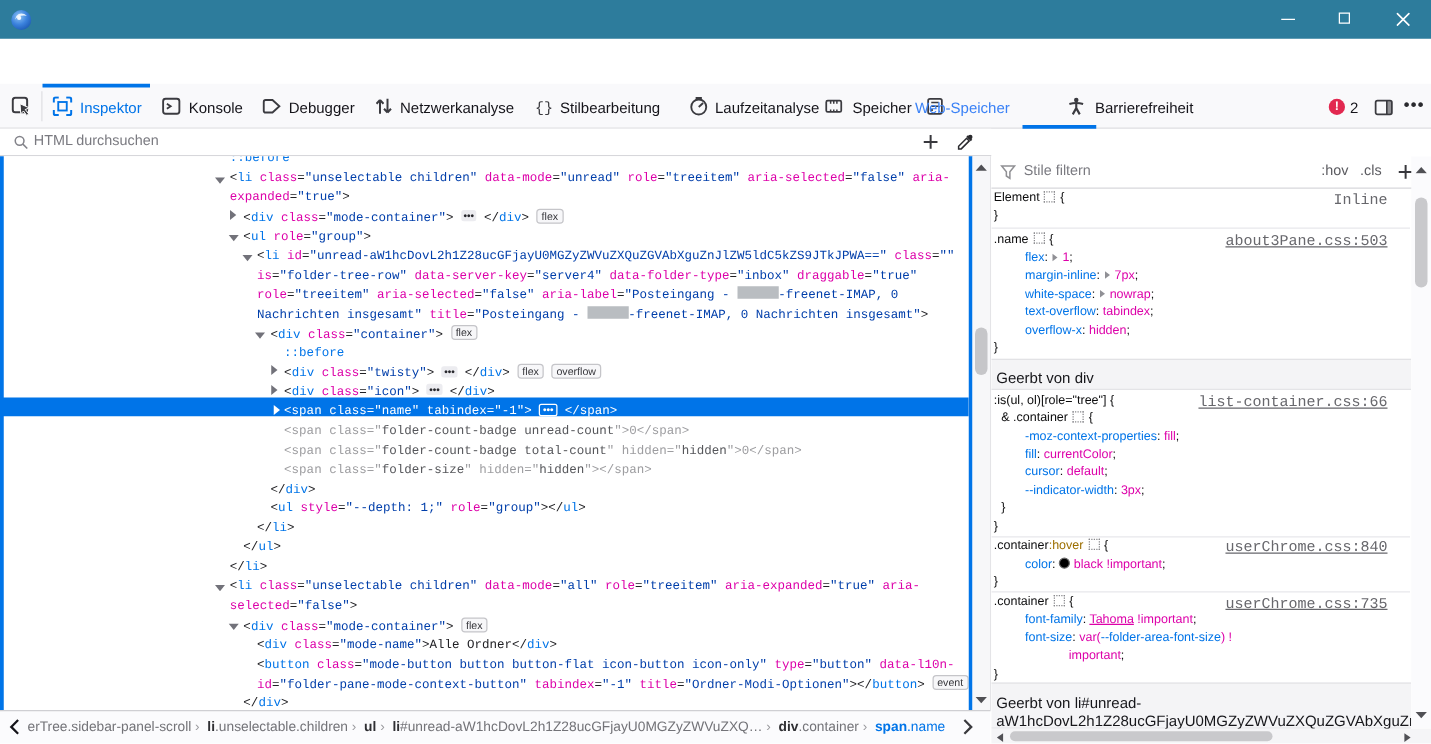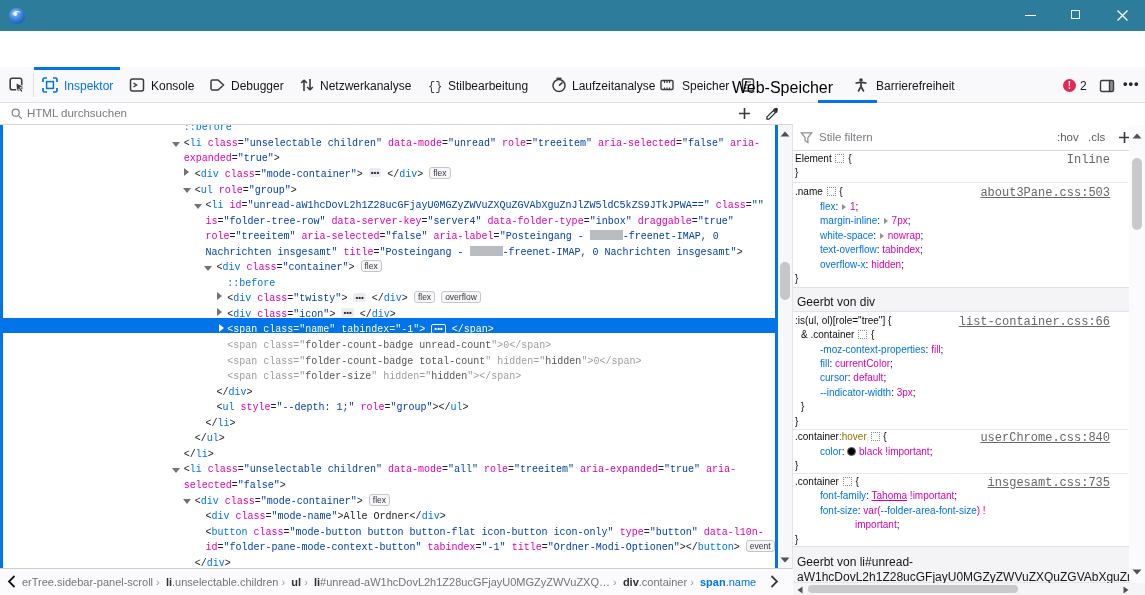--- a/index.html
+++ b/index.html
@@ -106,21 +106,21 @@
 <svg class="ab" style="left:659px;top:77px" width="16" height="16" viewBox="0 0 16 16">
       <rect x="2" y="3.5" width="12" height="9" rx="1.2" fill="none" stroke="#3b3b40" stroke-width="1.4"></rect>
       <path d="M5.5 3.5 V6 M8 3.5 V6 M10.5 3.5 V6 M5.5 12.5 V10.5 M8 12.5 V10.5 M10.5 12.5 V10.5" stroke="#3b3b40" stroke-width="1.2"></path>
     </svg>
 <div class="ab" style="left:682px;top:79px;font-size:12px;color:#15141a">Speicher</div>
 <svg class="ab" style="left:740px;top:77px" width="16" height="16" viewBox="0 0 16 16">
       <rect x="2.5" y="2" width="11" height="12" rx="1.5" fill="none" stroke="#3b3b40" stroke-width="1.4"></rect>
       <path d="M5 5 H11 M5 8 H11" stroke="#3b3b40" stroke-width="1.2"></path>
       <circle cx="5.6" cy="11" r="0.9" fill="#3b3b40"></circle>
     </svg>
-<div class="ab" style="left:732px;top:79px;font-size:16px;color:#000000">Web-Speicher</div>
+<div class="ab" style="left:732px;top:79px;font-size:12px;color:#3b82f6">Web-Speicher</div>
 <svg class="ab" style="left:853px;top:77px" width="16" height="16" viewBox="0 0 16 16">
       <circle cx="8" cy="3" r="1.8" fill="#3b3b40"></circle>
       <path d="M2.5 6.2 Q8 4.6 13.5 6.2" stroke="#3b3b40" stroke-width="1.7" fill="none"></path>
       <path d="M8 6 V9.5 M8 9.5 L5.2 14.5 M8 9.5 L10.8 14.5" stroke="#3b3b40" stroke-width="1.7" fill="none"></path>
     </svg>
 <div class="ab" style="left:876px;top:79px;font-size:12px;color:#15141a">Barrierefreiheit</div>
 <div class="ab" style="left:34px;top:67px;width:86px;height:2.5px;background:#0074e8"></div>
 <div class="ab" style="left:33px;top:73px;width:1px;height:24px;background:#e0e0e4"></div>
 <div class="ab" style="left:1063px;top:79px;width:13px;height:13px;border-radius:50%;background:#e22850;color:#fff;font-size:10px;font-weight:bold;text-align:center;line-height:13px">!</div>
 <div class="ab" style="left:1080px;top:79px;font-size:12px;color:#15141a">2</div>
@@ -244,21 +244,21 @@
           <div style="position:absolute;left:4px;top:7.0px;white-space:nowrap">Geerbt von div</div>
         </div>
 <div class="band" style="top:394.8px;height:37.2px">
           <div style="position:absolute;left:4px;top:8.5px;white-space:nowrap">Geerbt von li#unread-</div>
           <div style="position:absolute;left:4px;top:23.0px;white-space:nowrap">aW1hcDovL2h1Z28ucGFjayU0MGZyZWVuZXQuZGVAbXguZnJlZW5ldC5kZS9JT</div>
         </div>
 <div class="lnk" style="right:19px;top:1.7px;text-decoration:none">Inline</div>
 <div class="lnk" style="right:19px;top:35.3px;text-decoration:underline">about3Pane.css:503</div>
 <div class="lnk" style="right:19px;top:163.6px;text-decoration:underline">list-container.css:66</div>
 <div class="lnk" style="right:19px;top:280.1px;text-decoration:underline">userChrome.css:840</div>
-<div class="lnk" style="right:19px;top:324.8px;text-decoration:underline">insgesamt.css:735</div>
+<div class="lnk" style="right:19px;top:324.8px;text-decoration:underline">userChrome.css:735</div>
     </div>
     <div class="ab" style="left:336px;top:0px;width:16px;height:458px;background:#fbfbfd"></div>
     <svg class="ab" style="left:339px;top:8px" width="10" height="6" viewBox="0 0 10 6">
         <path d="M0.5 5.5 L5 0.5 L9.5 5.5" fill="#505055"></path>
       </svg>
     <svg class="ab" style="left:339px;top:444px" width="10" height="6" viewBox="0 0 10 6">
         <path d="M0.5 0.5 L5 5.5 L9.5 0.5" fill="#505055"></path>
       </svg>
     <div class="ab" style="left:338.5px;top:33px;width:10px;height:72px;border-radius:5px;background:#c9c9cc"></div>
     <div class="ab" style="left:0;top:458px;width:352px;height:12px;background:#f5f5f7">

